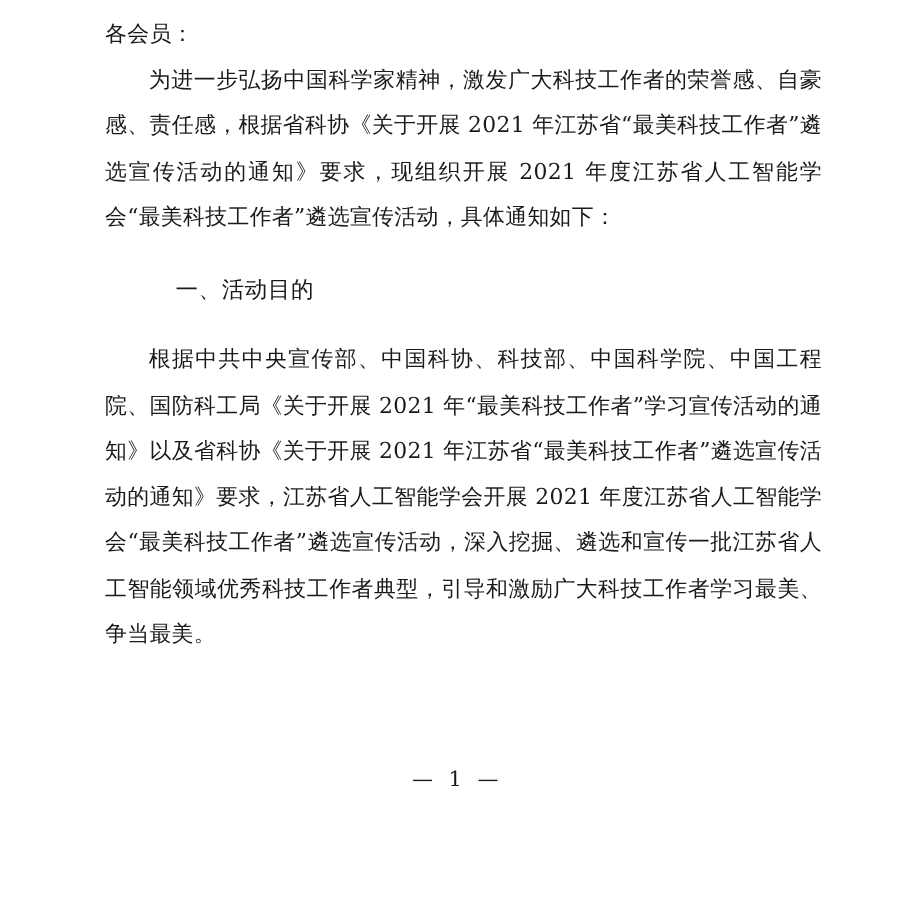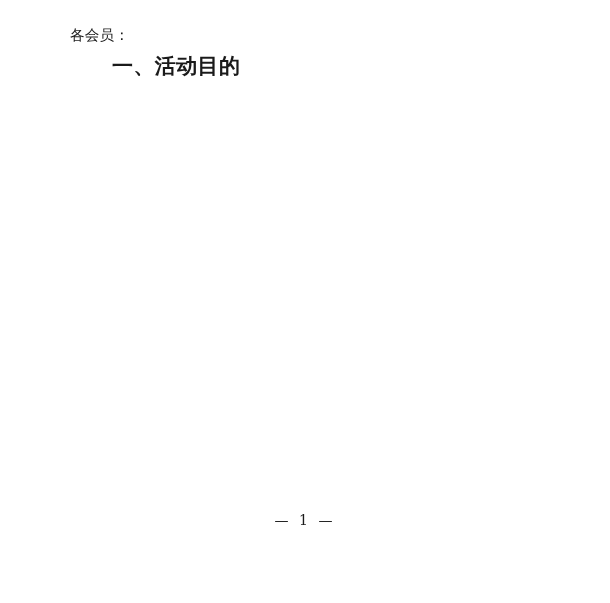--- a/index.html
+++ b/index.html
@@ -12,43 +12,43 @@
     background: #ffffff;
     font-family: "DejaVu Serif", "Liberation Serif", serif;
     color: #000000;
     overflow: hidden;
   }
   .page {
     position: relative;
     width: 610px;
     height: 603px;
     box-sizing: border-box;
-    padding: 20px 62px 0 70px;
+    padding: 8px 62px 0 70px;
   }
   .doc-body {
     font-size: 14.6px;
     line-height: 30.5px;
     text-align: justify;
     text-justify: inter-ideograph;
     letter-spacing: 0.2px;
     color: #1a1a1a;
   }
   .para {
     margin: 0;
     text-indent: 2em;
   }
   .para.no-indent {
     text-indent: 0;
   }
   .heading {
-    margin: 0;
+    margin: 17px;
     text-indent: 2em;
-    font-weight: bold;
+    font-weight: normal;
     font-family: "DejaVu Sans", "Liberation Sans", sans-serif;
-    font-size: 21px;
+    font-size: 15px;
     letter-spacing: 0.4px;
   }
   .footer {
     position: absolute;
     left: 0;
     right: 0;
     top: 512px;
     text-align: center;
     font-size: 14px;
     color: #1a1a1a;
@@ -57,21 +57,23 @@
   }
 </style>
 </head>
 <body>
 
 <div class="page">
   <div class="doc-body">
 
     <p class="para no-indent">各会员：</p>
 
+    <p class="para">为进一步弘扬中国科学家精神，激发广大科技工作者的荣誉感、自豪感、责任感，根据省科协《关于开展 2021 年江苏省“最美科技工作者”遴选宣传活动的通知》要求，现组织开展 2021 年度江苏省人工智能学会“最美科技工作者”遴选宣传活动，具体通知如下：</p>
 
     <p class="heading">一、活动目的</p>
 
+    <p class="para">根据中共中央宣传部、中国科协、科技部、中国科学院、中国工程院、国防科工局《关于开展 2021 年“最美科技工作者”学习宣传活动的通知》以及省科协《关于开展 2021 年江苏省“最美科技工作者”遴选宣传活动的通知》要求，江苏省人工智能学会开展 2021 年度江苏省人工智能学会“最美科技工作者”遴选宣传活动，深入挖掘、遴选和宣传一批江苏省人工智能领域优秀科技工作者典型，引导和激励广大科技工作者学习最美、争当最美。</p>
 
 
   </div>
 
   <div class="footer">— 1 —</div>
 </div>
 
 </body></html>

